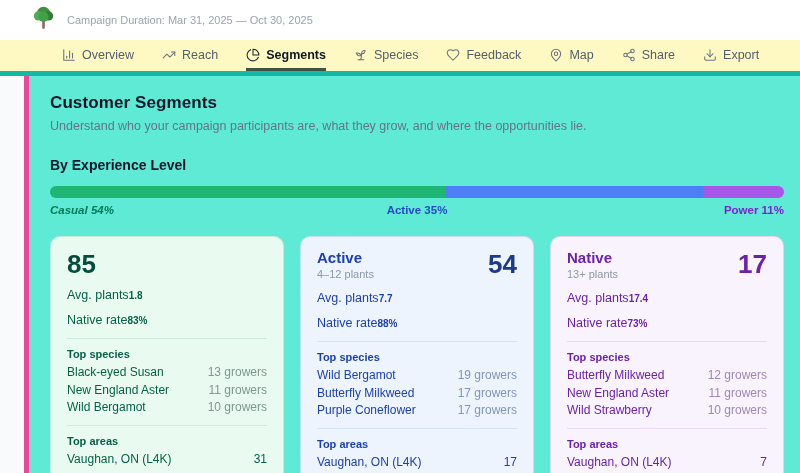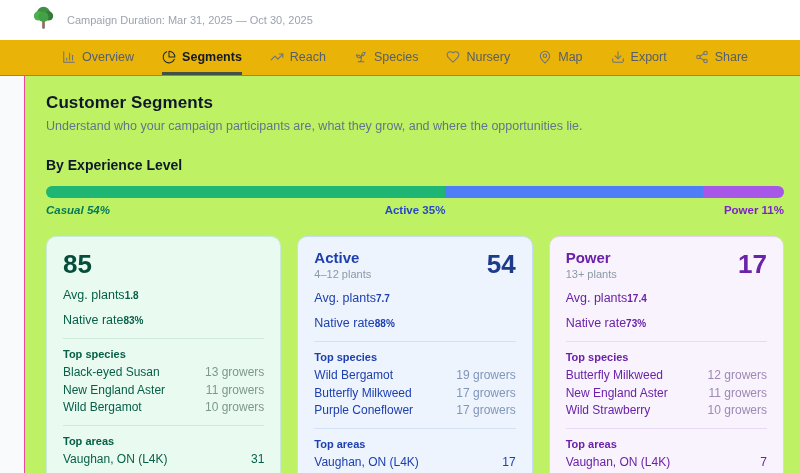--- a/index.html
+++ b/index.html
@@ -6,28 +6,28 @@
   html,body { width:800px; height:473px; overflow:hidden; }
   body { font-family:"Liberation Sans", sans-serif; background:#f9fafb; color:#111827; }
 
   
   .app-header { background:#fff; height:40px; display:flex; align-items:center; gap:10px; padding-left:30px; }
   .logo { width:27px; height:27px; flex:0 0 auto; margin-top:-4px; }
   .app-title { font-size:13px; color:#374151; font-weight:500; line-height:1.25; }
   .app-sub { font-size:11px; color:#9ca3af; line-height:1.3; }
 
   
-  .tabbar { background:#eab308; height:36px; display:flex; align-items:stretch; gap:28px; padding-left:62px; border-bottom:1px solid #14b8a6; }
+  .tabbar { background:#fef9c3; height:36px; display:flex; align-items:stretch; gap:28px; padding-left:62px; border-bottom:5px solid #14b8a6; }
   .tab { display:flex; align-items:center; gap:6px; font-size:12.5px; color:#555e6b; cursor:pointer; border-bottom:3px solid transparent; padding-top:2px; }
   .tab svg { width:14px; height:14px; stroke:#6b7280; fill:none; stroke-width:1.8; stroke-linecap:round; stroke-linejoin:round; }
   .tab.active { color:#111827; font-weight:700; border-bottom-color:#3f5244; }
   .tab.active svg { stroke:#1f2937; }
 
   
-  .content { margin-left:24px; height:397px; background:#bef264; border-left:1px solid #ec4899; padding:17px 16px 0 21px; }
+  .content { margin-left:24px; height:397px; background:#5eead4; border-left:5px solid #ec4899; padding:17px 16px 0 21px; }
   .page-title { font-size:17px; font-weight:700; color:#0f172a; letter-spacing:.1px; }
   .page-sub { font-size:12.5px; color:#64748b; margin-top:6px; }
   .section-title { font-size:14px; font-weight:700; color:#0f172a; margin-top:24px; }
 
   
   .dist-bar { margin-top:13px; height:12px; border-radius:6px; overflow:hidden; display:flex; width:100%; }
   .dist-seg { height:100%; }
   .dist-labels { position:relative; margin-top:6px; height:15px; font-size:11.5px; font-weight:700; }
   .dl-casual { position:absolute; left:0; color:#047857;font-style:italic; }
   .dl-active { position:absolute; left:50%; transform:translateX(-50%); color:#2749c9; }
@@ -85,73 +85,73 @@
 <nav class="tabbar">
   <div class="tab">
     <svg viewBox="0 0 24 24">
         <path d="M3 3v18h18"></path>
         <path d="M18 17V9"></path>
         <path d="M13 17V5"></path>
         <path d="M8 17v-3"></path>
       </svg>
     <span>Overview</span>
   </div>
+  <div class="tab">
+    <svg viewBox="0 0 24 24">
+        <polyline points="22 7 13.5 15.5 8.5 10.5 2 17"></polyline>
+        <polyline points="16 7 22 7 22 13"></polyline>
+      </svg>
+    <span>Reach</span>
+  </div>
   <div class="tab active">
     <svg viewBox="0 0 24 24">
         <path d="M21.21 15.89A10 10 0 1 1 8 2.83"></path>
         <path d="M22 12A10 10 0 0 0 12 2v10z"></path>
       </svg>
     <span>Segments</span>
-  </div>
-  <div class="tab">
-    <svg viewBox="0 0 24 24">
-        <polyline points="22 7 13.5 15.5 8.5 10.5 2 17"></polyline>
-        <polyline points="16 7 22 7 22 13"></polyline>
-      </svg>
-    <span>Reach</span>
   </div>
   <div class="tab">
     <svg viewBox="0 0 24 24">
         <path d="M7 20h10"></path>
         <path d="M10 20c5.5-2.5.8-6.4 3-10"></path>
         <path d="M9.5 9.4c1.1.8 1.8 2.2 2.3 3.7-2 .4-3.5.4-4.8-.3-1.2-.6-2.3-1.9-3-4.2 2.8-.5 4.4 0 5.5.8z"></path>
         <path d="M14.1 6a7 7 0 0 0-1.1 4c1.9-.1 3.3-.6 4.3-1.4 1-1 1.6-2.3 1.7-4.6-3.1.2-4.2 1-4.9 2z"></path>
       </svg>
     <span>Species</span>
   </div>
   <div class="tab">
     <svg viewBox="0 0 24 24">
         <path d="M19 14c1.49-1.46 3-3.21 3-5.5A5.5 5.5 0 0 0 16.5 3c-1.76 0-3 .5-4.5 2-1.5-1.5-2.74-2-4.5-2A5.5 5.5 0 0 0 2 8.5c0 2.3 1.51 4.04 3 5.5l7 7Z"></path>
       </svg>
-    <span>Nursery</span>
+    <span>Feedback</span>
   </div>
   <div class="tab">
     <svg viewBox="0 0 24 24">
         <path d="M20 10c0 4.99-5.54 10.19-7.4 11.8a1 1 0 0 1-1.2 0C9.54 20.19 4 14.99 4 10a8 8 0 0 1 16 0"></path>
         <circle cx="12" cy="10" r="3"></circle>
       </svg>
     <span>Map</span>
-  </div>
-  <div class="tab">
-    <svg viewBox="0 0 24 24">
-        <path d="M21 15v4a2 2 0 0 1-2 2H5a2 2 0 0 1-2-2v-4"></path>
-        <polyline points="7 10 12 15 17 10"></polyline>
-        <line x1="12" y1="15" x2="12" y2="3"></line>
-      </svg>
-    <span>Export</span>
   </div>
   <div class="tab">
     <svg viewBox="0 0 24 24">
         <circle cx="18" cy="5" r="3"></circle>
         <circle cx="6" cy="12" r="3"></circle>
         <circle cx="18" cy="19" r="3"></circle>
         <path d="m8.59 13.51 6.83 3.98"></path>
         <path d="m15.41 6.51-6.82 3.98"></path>
       </svg>
     <span>Share</span>
+  </div>
+  <div class="tab">
+    <svg viewBox="0 0 24 24">
+        <path d="M21 15v4a2 2 0 0 1-2 2H5a2 2 0 0 1-2-2v-4"></path>
+        <polyline points="7 10 12 15 17 10"></polyline>
+        <line x1="12" y1="15" x2="12" y2="3"></line>
+      </svg>
+    <span>Export</span>
   </div>
 </nav>
 
 <main class="content">
   <h2 class="page-title">Customer Segments</h2>
   <p class="page-sub">Understand who your campaign participants are, what they grow, and where the opportunities lie.</p>
 
   <h3 class="section-title">By Experience Level</h3>
 
   <div class="dist-bar">
@@ -237,21 +237,21 @@
       <div class="li-row">
         <span class="li-name">Vaughan, ON (L4K)</span>
         <span class="li-num">17</span>
       </div>
 
     </section>
 
     <section class="card c-power">
       <div class="card-head">
         <div>
-          <div class="seg-name">Power</div>
+          <div class="seg-name">Native</div>
           <div class="seg-range">13+ plants</div>
         </div>
         <div class="seg-count">17</div>
       </div>
       <div class="stat-row">
         <span>Avg. plants</span>
         <span class="stat-val">17.4</span>
       </div>
       <div class="stat-row">
         <span>Native rate</span>

